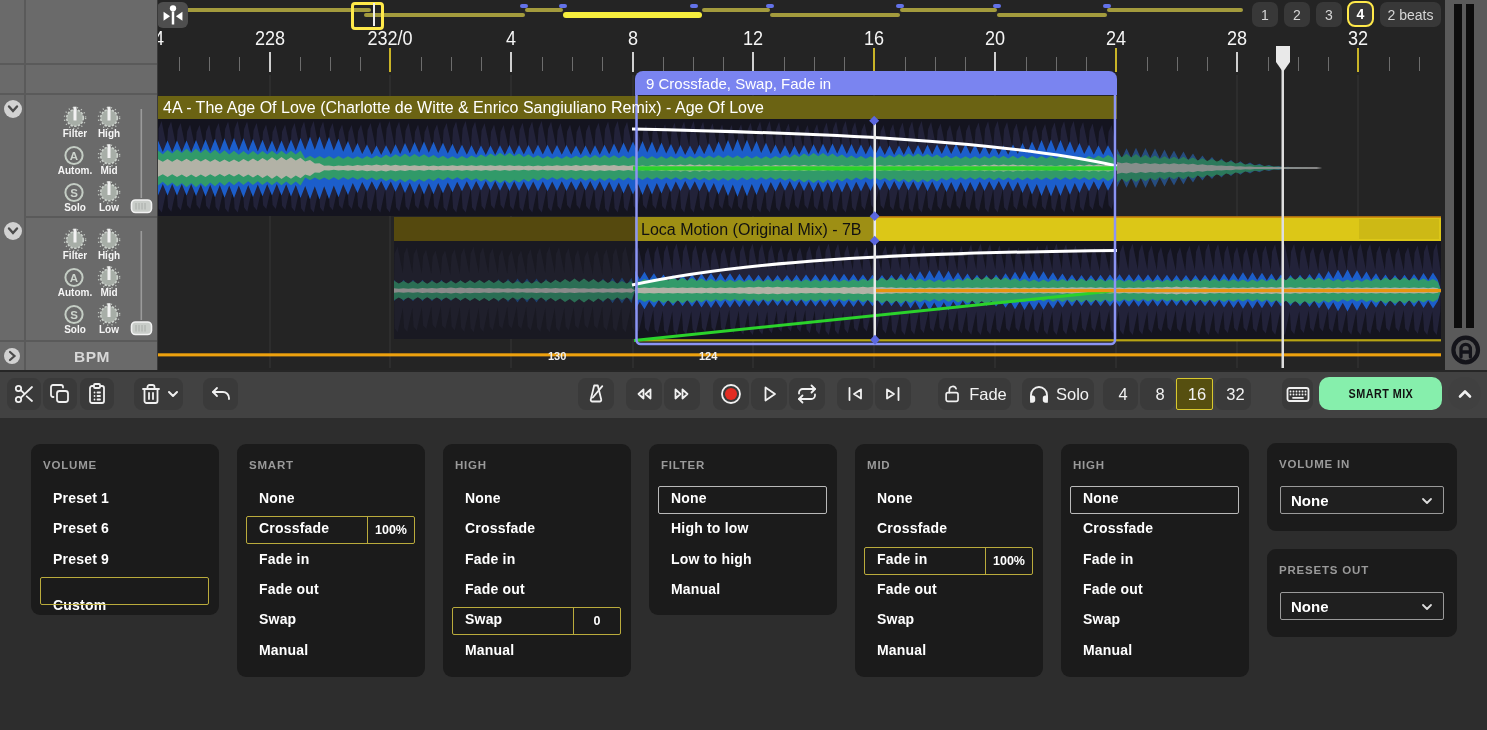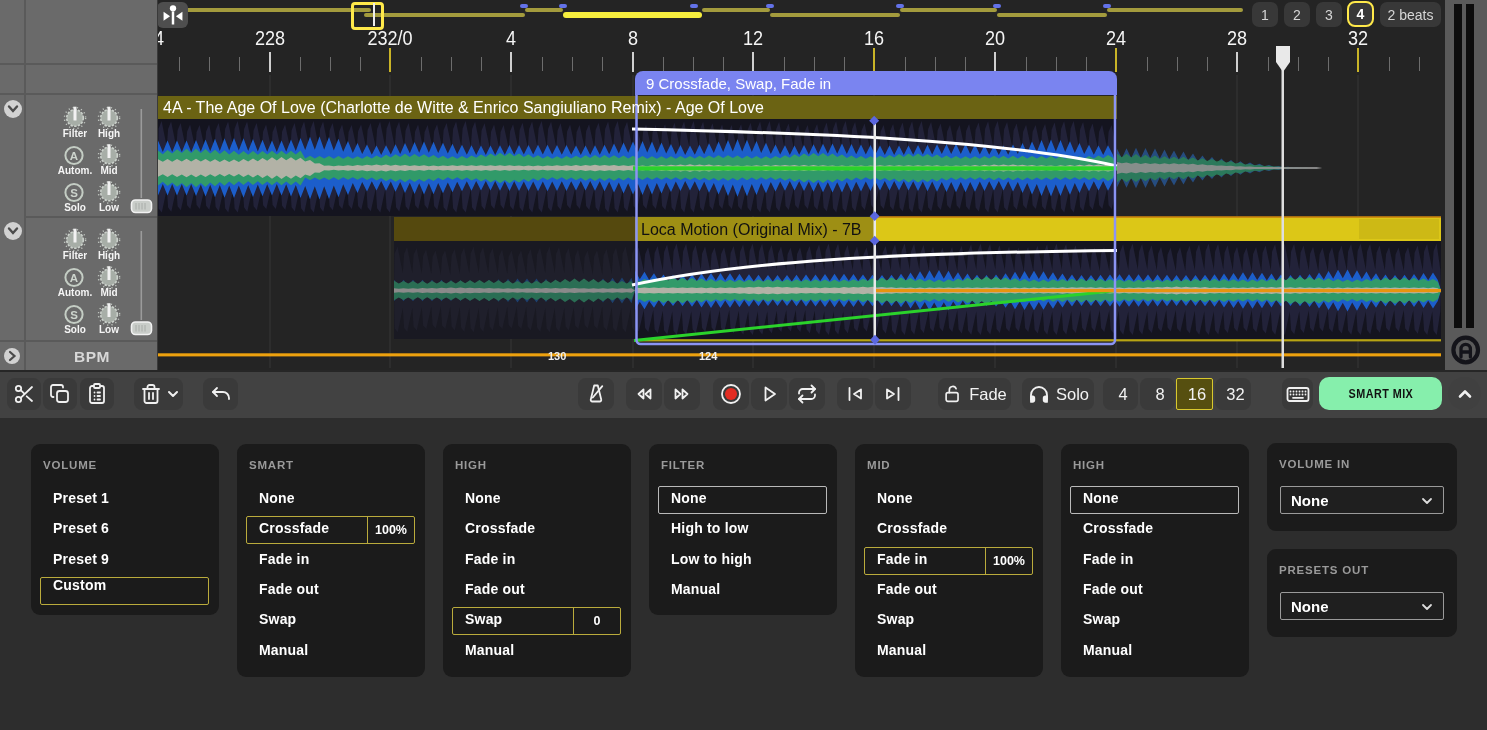--- a/index.html
+++ b/index.html
@@ -408,21 +408,21 @@
         <path d="M7 14.5 L12 9.5 L17 14.5"></path>
       </g>
     </svg>
   </div>
 
 <div style="position:absolute;left:31px;top:444px;width:188px;height:171px;background:#1b1b1b;border-radius:9px">
     <div class="chead">VOLUME</div>
     <div class="citem" style="top:46.0px">Preset 1</div>
     <div class="citem" style="top:76.3px">Preset 6</div>
     <div class="citem" style="top:106.6px">Preset 9</div>
-    <div class="citem" style="top:133px">Custom</div>
+    <div class="citem" style="top:153px">Custom</div>
     <div style="position:absolute;left:9px;top:132.9px;width:169px;height:28px;border:1.5px solid #baab3c;border-radius:2px;box-sizing:border-box"></div>
   </div>
 <div style="position:absolute;left:237px;top:444px;width:188px;height:233px;background:#1b1b1b;border-radius:9px">
     <div class="chead">SMART</div>
     <div class="citem" style="top:46.0px">None</div>
     <div class="citem" style="top:76.3px">Crossfade</div>
     <div style="position:absolute;left:9px;top:72.3px;width:169px;height:28px;border:1.5px solid #baab3c;border-radius:2px;box-sizing:border-box">
       <div style="position:absolute;right:0;top:0;bottom:0;width:46px;border-left:1.5px solid #baab3c;display:flex;align-items:center;justify-content:center;font-size:12.5px;font-weight:bold;color:#fff">100%</div>
     </div>
     <div class="citem" style="top:106.6px">Fade in</div>

